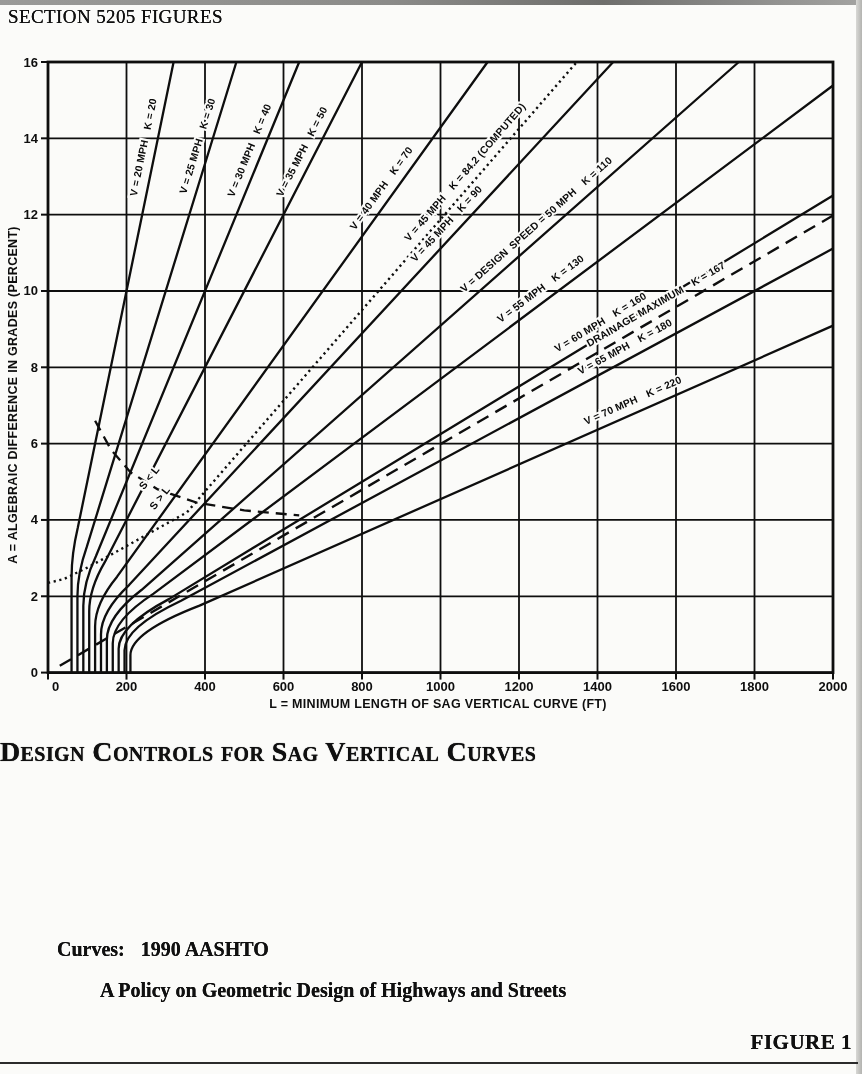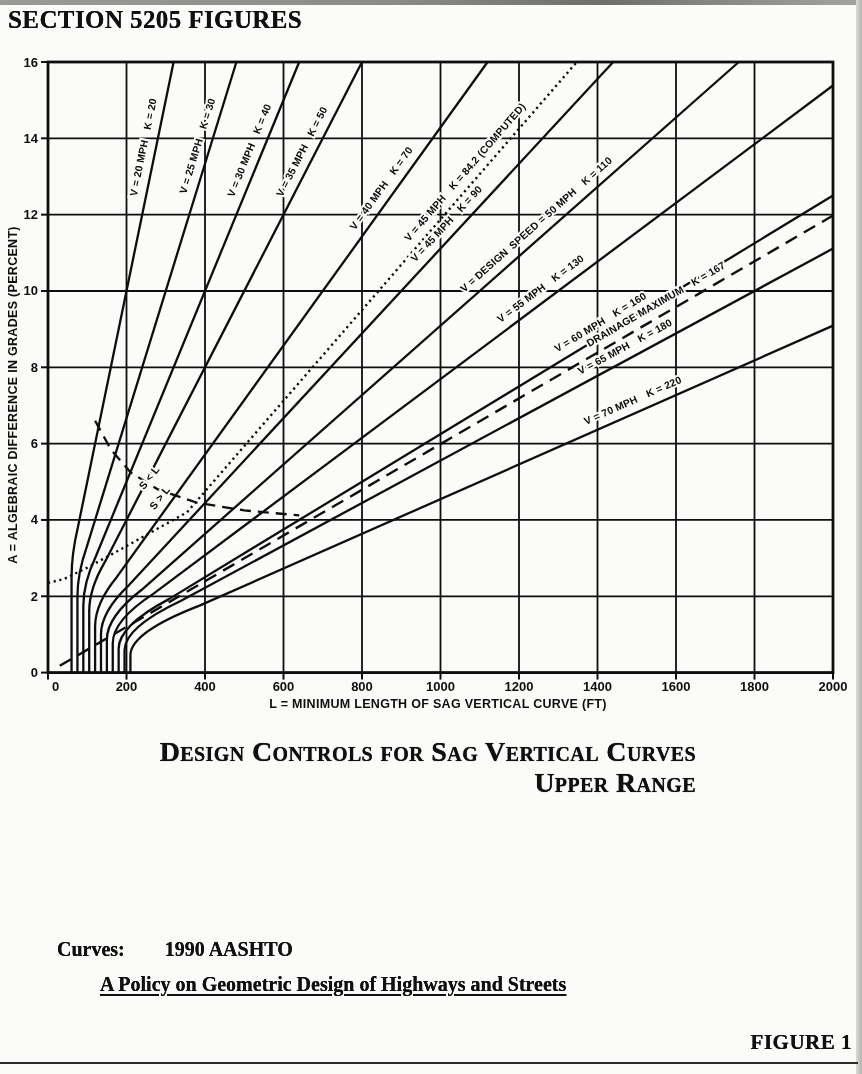--- a/index.html
+++ b/index.html
@@ -10,36 +10,36 @@
   .scan-strip-top{
     position:absolute;left:0;top:0;width:862px;height:5px;
     background:linear-gradient(90deg,#9a9a98,#8b8b89 45%,#6e6e6c 70%,#8f8f8d 88%,#a3a3a1);
   }
   .scan-strip-right{
     position:absolute;right:0;top:0;width:6px;height:1074px;
     background:linear-gradient(90deg,#d8d8d5,#b3b3b0);
   }
   .page-header{
     position:absolute;left:8px;top:6px;
-    font-size:25px;font-weight:700;letter-spacing:.4px;
+    font-size:19px;font-weight:400;letter-spacing:.4px;
     text-shadow:0 0 .6px #000;
   }
   #chart-wrap{position:absolute;left:0;top:0;width:862px;height:730px;}
   svg text{font-family:"Liberation Sans", sans-serif;}
   .caption{
-    position:absolute;left:0;top:736px;width:696px;text-align:right;
+    position:absolute;left:0;top:736px;width:696px;text-align:left;
     font-variant:small-caps;font-weight:700;font-size:28px;line-height:31px;
     letter-spacing:.4px;text-shadow:0 0 .7px #000;
   }
   .source-block{
     position:absolute;left:57px;top:938px;font-size:20px;font-weight:700;
     text-shadow:0 0 .4px #000;
   }
-  .source-row1 .source-title{margin-left:40px;}
-  .source-row2{margin-left:43px;margin-top:12px;text-decoration:underline;text-underline-offset:3px;}
+  .source-row1 .source-title{margin-left:16px;}
+  .source-row2{margin-left:43px;margin-top:18px;text-underline-offset:3px;}
   .figure-label{
     position:absolute;right:10px;top:1030px;font-size:21px;font-weight:700;
     letter-spacing:.5px;text-shadow:0 0 .6px #000;
   }
   .bottom-rule{
     position:absolute;left:0;top:1062px;width:858px;border-top:2px solid #2b2b2b;
   }
 </style>
 </head>
 <body>
@@ -143,21 +143,20 @@
       <text paint-order="stroke" stroke="#fbfbf9" stroke-width="4" fill="#0a0a0a" font-size="10.3" font-weight="700" letter-spacing=".15" text-anchor="middle" transform="translate(602.2461610362028 325.26250632030224) rotate(-31.286343789618815)">V = 60 MPH  K = 160</text>
       <text paint-order="stroke" stroke="#fbfbf9" stroke-width="4" fill="#0a0a0a" font-size="10.3" font-weight="700" letter-spacing=".15" text-anchor="middle" transform="translate(657.6517482392435 307.23956960594336) rotate(-30.208450873597847)">DRAINAGE MAXIMUM  K = 167</text>
       <text paint-order="stroke" stroke="#fbfbf9" stroke-width="4" fill="#0a0a0a" font-size="10.3" font-weight="700" letter-spacing=".15" text-anchor="middle" transform="translate(626.5851618564217 349.84076537422044) rotate(-28.376266517981822)">V = 65 MPH  K = 180</text>
       <text paint-order="stroke" stroke="#fbfbf9" stroke-width="4" fill="#0a0a0a" font-size="10.3" font-weight="700" letter-spacing=".15" text-anchor="middle" transform="translate(634.1323993561441 403.7182222002109) rotate(-23.84309726439068)">V = 70 MPH  K = 220</text>
       <text paint-order="stroke" stroke="#fbfbf9" stroke-width="4" fill="#0a0a0a" font-size="10.5" font-weight="700" letter-spacing=".15" text-anchor="middle" transform="translate(152.0125 479.879375) rotate(-52)">S &lt; L</text>
       <text paint-order="stroke" stroke="#fbfbf9" stroke-width="4" fill="#0a0a0a" font-size="10.5" font-weight="700" letter-spacing=".15" text-anchor="middle" transform="translate(162.61 500.1055) rotate(-52)">S &gt; L</text>
     </svg></div>
 
 <div class="caption">
   <div>Design Controls for Sag Vertical Curves</div>
-  <div>Upper Range</div>
 </div>
 
 <div class="source-block">
   <div class="source-row1">
     <span>Curves:</span><span class="source-title">1990 AASHTO</span>
   </div>
   <div class="source-row2">A Policy on Geometric Design of Highways and Streets</div>
 </div>
 
 <div class="figure-label">FIGURE 1</div>

